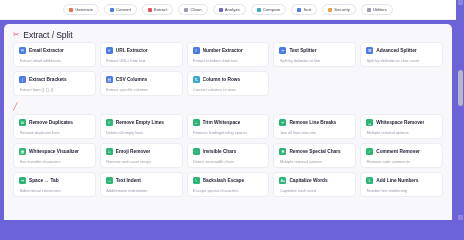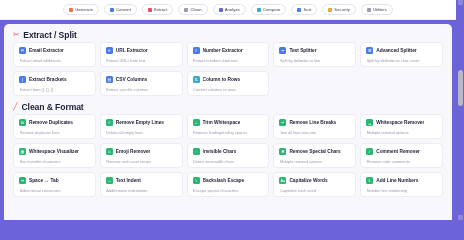--- a/index.html
+++ b/index.html
@@ -65,21 +65,21 @@
   .section { padding: 0 9px; }
   .section-head {
     display: flex;
     align-items: center;
     gap: 4px;
     height: 18px;
     padding-top: 4px;
   }
   .section-title {
     font-size: 8.6px;
-    font-weight: bold;
+    font-weight: normal;
     color: #23233a;
     letter-spacing: -0.1px;
   }
   .sec-ico {
     font-size: 7.5px;
     line-height: 1;
     display: block;
   }
 
   .grid {
@@ -254,21 +254,20 @@
               <span class="card-ico" style="background: rgb(58, 169, 201);">⇅</span>
               <div class="card-title">Column to Rows</div>
             </div>
             <div class="card-desc">Convert columns to rows</div>
           </div>
         </div>
       </div>
       <div class="section">
         <div class="section-head">
           <span class="sec-ico" style="color: rgb(232, 115, 74);">╱</span>
-          <div class="section-title">Clean &amp; Format</div>
         </div>
         <div class="grid">
           <div class="card">
             <div class="card-top">
               <span class="card-ico" style="background: rgb(43, 182, 115);">⧉</span>
               <div class="card-title">Remove Duplicates</div>
             </div>
             <div class="card-desc">Remove duplicate lines</div>
           </div>
           <div class="card">

